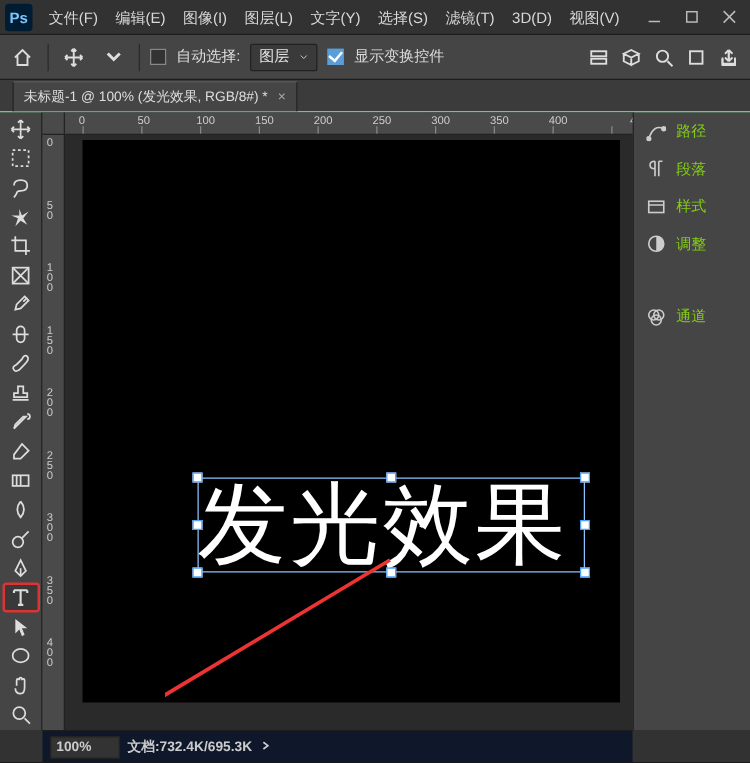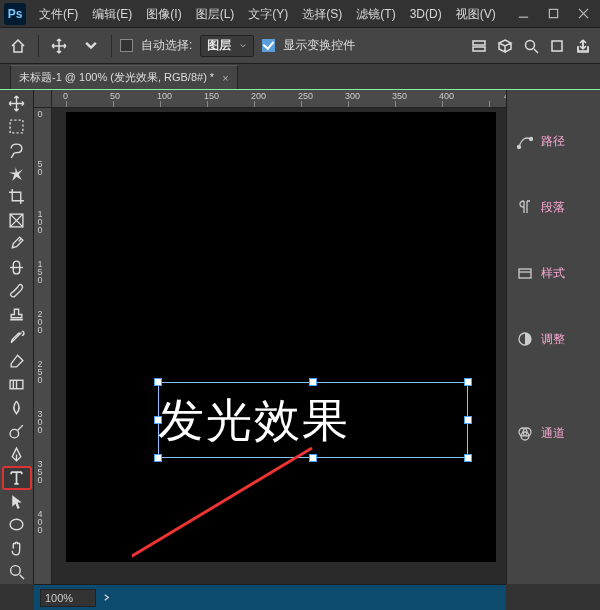--- a/index.html
+++ b/index.html
@@ -21,21 +21,21 @@
   .winbtn svg{width:11px;height:11px;stroke:#bbb;fill:none;stroke-width:1.3;}
   
   .optbar{height:36px;background:#454545;display:flex;align-items:center;padding:0 6px;border-bottom:1px solid #1d1d1d;gap:8px;}
   .iconbtn{width:24px;height:24px;display:flex;align-items:center;justify-content:center;border-radius:2px;}
   .iconbtn svg{width:16px;height:16px;stroke:#ddd;fill:none;stroke-width:1.5;}
   .vdiv{width:1px;height:22px;background:#2a2a2a;}
   .checkbox{width:13px;height:13px;border:1px solid #888;background:#333;display:inline-block;vertical-align:middle;}
   .checkbox.checked{background:#5a9dd8;border-color:#5a9dd8;position:relative;}
   .checkbox.checked::after{content:"";position:absolute;left:2px;top:-1px;width:5px;height:8px;border:solid #fff;border-width:0 2px 2px 0;transform:rotate(40deg);}
   .opt-label{color:#ddd;white-space:nowrap;}
-  .dropdown{height:22px;background:#3a3a3a;border:1px solid #222;border-radius:2px;display:flex;align-items:center;padding:0 6px;gap:8px;font-weight:bold;}
+  .dropdown{height:22px;background:#3a3a3a;border:1px solid #222;border-radius:2px;display:flex;align-items:center;padding:0 6px;gap:8px;}
   .dropdown .chev{width:8px;height:8px;}
   .opt-right{margin-left:auto;display:flex;gap:4px;}
   .opt-right .iconbtn{width:22px;}
   
   .tabbar{height:26px;background:#3b3b3b;display:flex;align-items:flex-end;padding-left:10px;border-bottom:1px solid #86efac;}
   .doctab{height:24px;background:#454545;display:flex;align-items:center;padding:0 8px;gap:8px;border-top:1px solid #5a5a5a;border-left:1px solid #222;border-right:1px solid #222;color:#ddd;font-size:11px;}
   .doctab .x{color:#aaa;}
   
   .main{display:flex;height:494px;}
   .toolbar{width:34px;background:#454545;border-right:1px solid #1d1d1d;display:flex;flex-direction:column;align-items:center;padding-top:2px;}
@@ -44,34 +44,34 @@
   .tool.hl{outline:2px solid #d33;outline-offset:-1px;background:#393939;}
   .workspace{flex:1;display:flex;flex-direction:column;background:#2e2e2e;position:relative;min-width:0;}
   .ruler-h{height:18px;background:#4a4a4a;display:flex;border-bottom:1px solid #222;}
   .ruler-corner{width:18px;border-right:1px solid #222;}
   .ruler-h-track{flex:1;position:relative;overflow:hidden;}
   .ruler-v{width:18px;background:#4a4a4a;border-right:1px solid #222;position:relative;}
   .workrow{flex:1;display:flex;min-height:0;}
   .canvas-wrap{flex:1;background:#2a2a2a;position:relative;overflow:hidden;}
   .canvas{position:absolute;left:14px;top:4px;width:430px;height:450px;background:#000;}
   .text-box{position:absolute;left:92px;top:270px;width:310px;height:76px;}
-  .text-box .txt{color:#fff;font-size:46px;font-weight:400;letter-spacing:2px;line-height:76px;white-space:nowrap; font-family:"Microsoft YaHei","SimHei",sans-serif;}
+  .text-box .txt{color:#fff;font-size:72px;font-weight:400;letter-spacing:2px;line-height:76px;white-space:nowrap; font-family:"Microsoft YaHei","SimHei",sans-serif;}
   .transform-handle{position:absolute;width:8px;height:8px;background:#fff;border:1px solid #4aa3ff;}
   .th-tl{left:-4px;top:-4px;} .th-tm{left:calc(50% - 4px);top:-4px;} .th-tr{right:-4px;top:-4px;}
   .th-ml{left:-4px;top:calc(50% - 4px);} .th-mr{right:-4px;top:calc(50% - 4px);}
   .th-bl{left:-4px;bottom:-4px;} .th-bm{left:calc(50% - 4px);bottom:-4px;} .th-br{right:-4px;bottom:-4px;}
   .tb-border{position:absolute;left:0;top:0;right:0;bottom:0;border:1px solid #8ac3ff;pointer-events:none;}
   .arrow{position:absolute;left:80px;top:320px;width:200px;height:180px;pointer-events:none;}
   .arrow svg{width:100%;height:100%;}
   .panels{width:94px;background:#454545;border-left:1px solid #1d1d1d;display:flex;flex-direction:column;}
-  .panel-item{height:30px;display:flex;align-items:center;gap:8px;padding-left:10px;color:#f9a8d4;margin-top:36px;}
+  .panel-item{height:30px;display:flex;align-items:center;gap:8px;padding-left:10px;color:#84cc16;}
   .panel-item svg{width:16px;height:16px;stroke:#ccc;fill:none;stroke-width:1.3;}
   .panel-sep{height:28px;}
   
-  .statusbar{height:26px;background:#0c4a6e;border-top:1px solid #1d1d1d;display:flex;align-items:center;padding:0 6px;gap:6px;font-size:11px;color:#ccc;position:absolute;left:34px;right:94px;bottom:0;}
+  .statusbar{height:26px;background:#0f172a;border-top:1px solid #1d1d1d;display:flex;align-items:center;padding:0 6px;gap:6px;font-size:11px;color:#ccc;position:absolute;left:34px;right:94px;bottom:0;font-weight:bold;}
   .zoombox{width:56px;height:18px;background:#333;border:1px solid #222;padding:0 4px;line-height:16px;}
   .status-chev svg{width:9px;height:9px;stroke:#ccc;fill:none;stroke-width:1.5;}
   
   .tick{position:absolute;color:#ccc;font-size:9px;top:1px;}
   .tickline{position:absolute;width:1px;background:#888;bottom:0;height:6px;}
   .tick-v{position:absolute;left:1px;color:#ccc;font-size:9px;writing-mode:vertical-rl;text-orientation:upright;letter-spacing:-2px;}
 </style>
 </head>
 <body>
 
@@ -400,16 +400,17 @@
           <circle cx="10" cy="7" r="4"></circle>
           <circle cx="8" cy="11" r="4"></circle>
         </svg>
       <span>通道</span>
     </div>
   </div>
 </div>
 
 <div class="statusbar">
   <div class="zoombox">100%</div>
+  <span>文档:732.4K/695.3K</span>
   <span class="status-chev"><svg viewBox="0 0 10 10">
         <path d="M3 2 L7 5 L3 8"></path>
       </svg></span>
 </div>
 
 </body></html>

